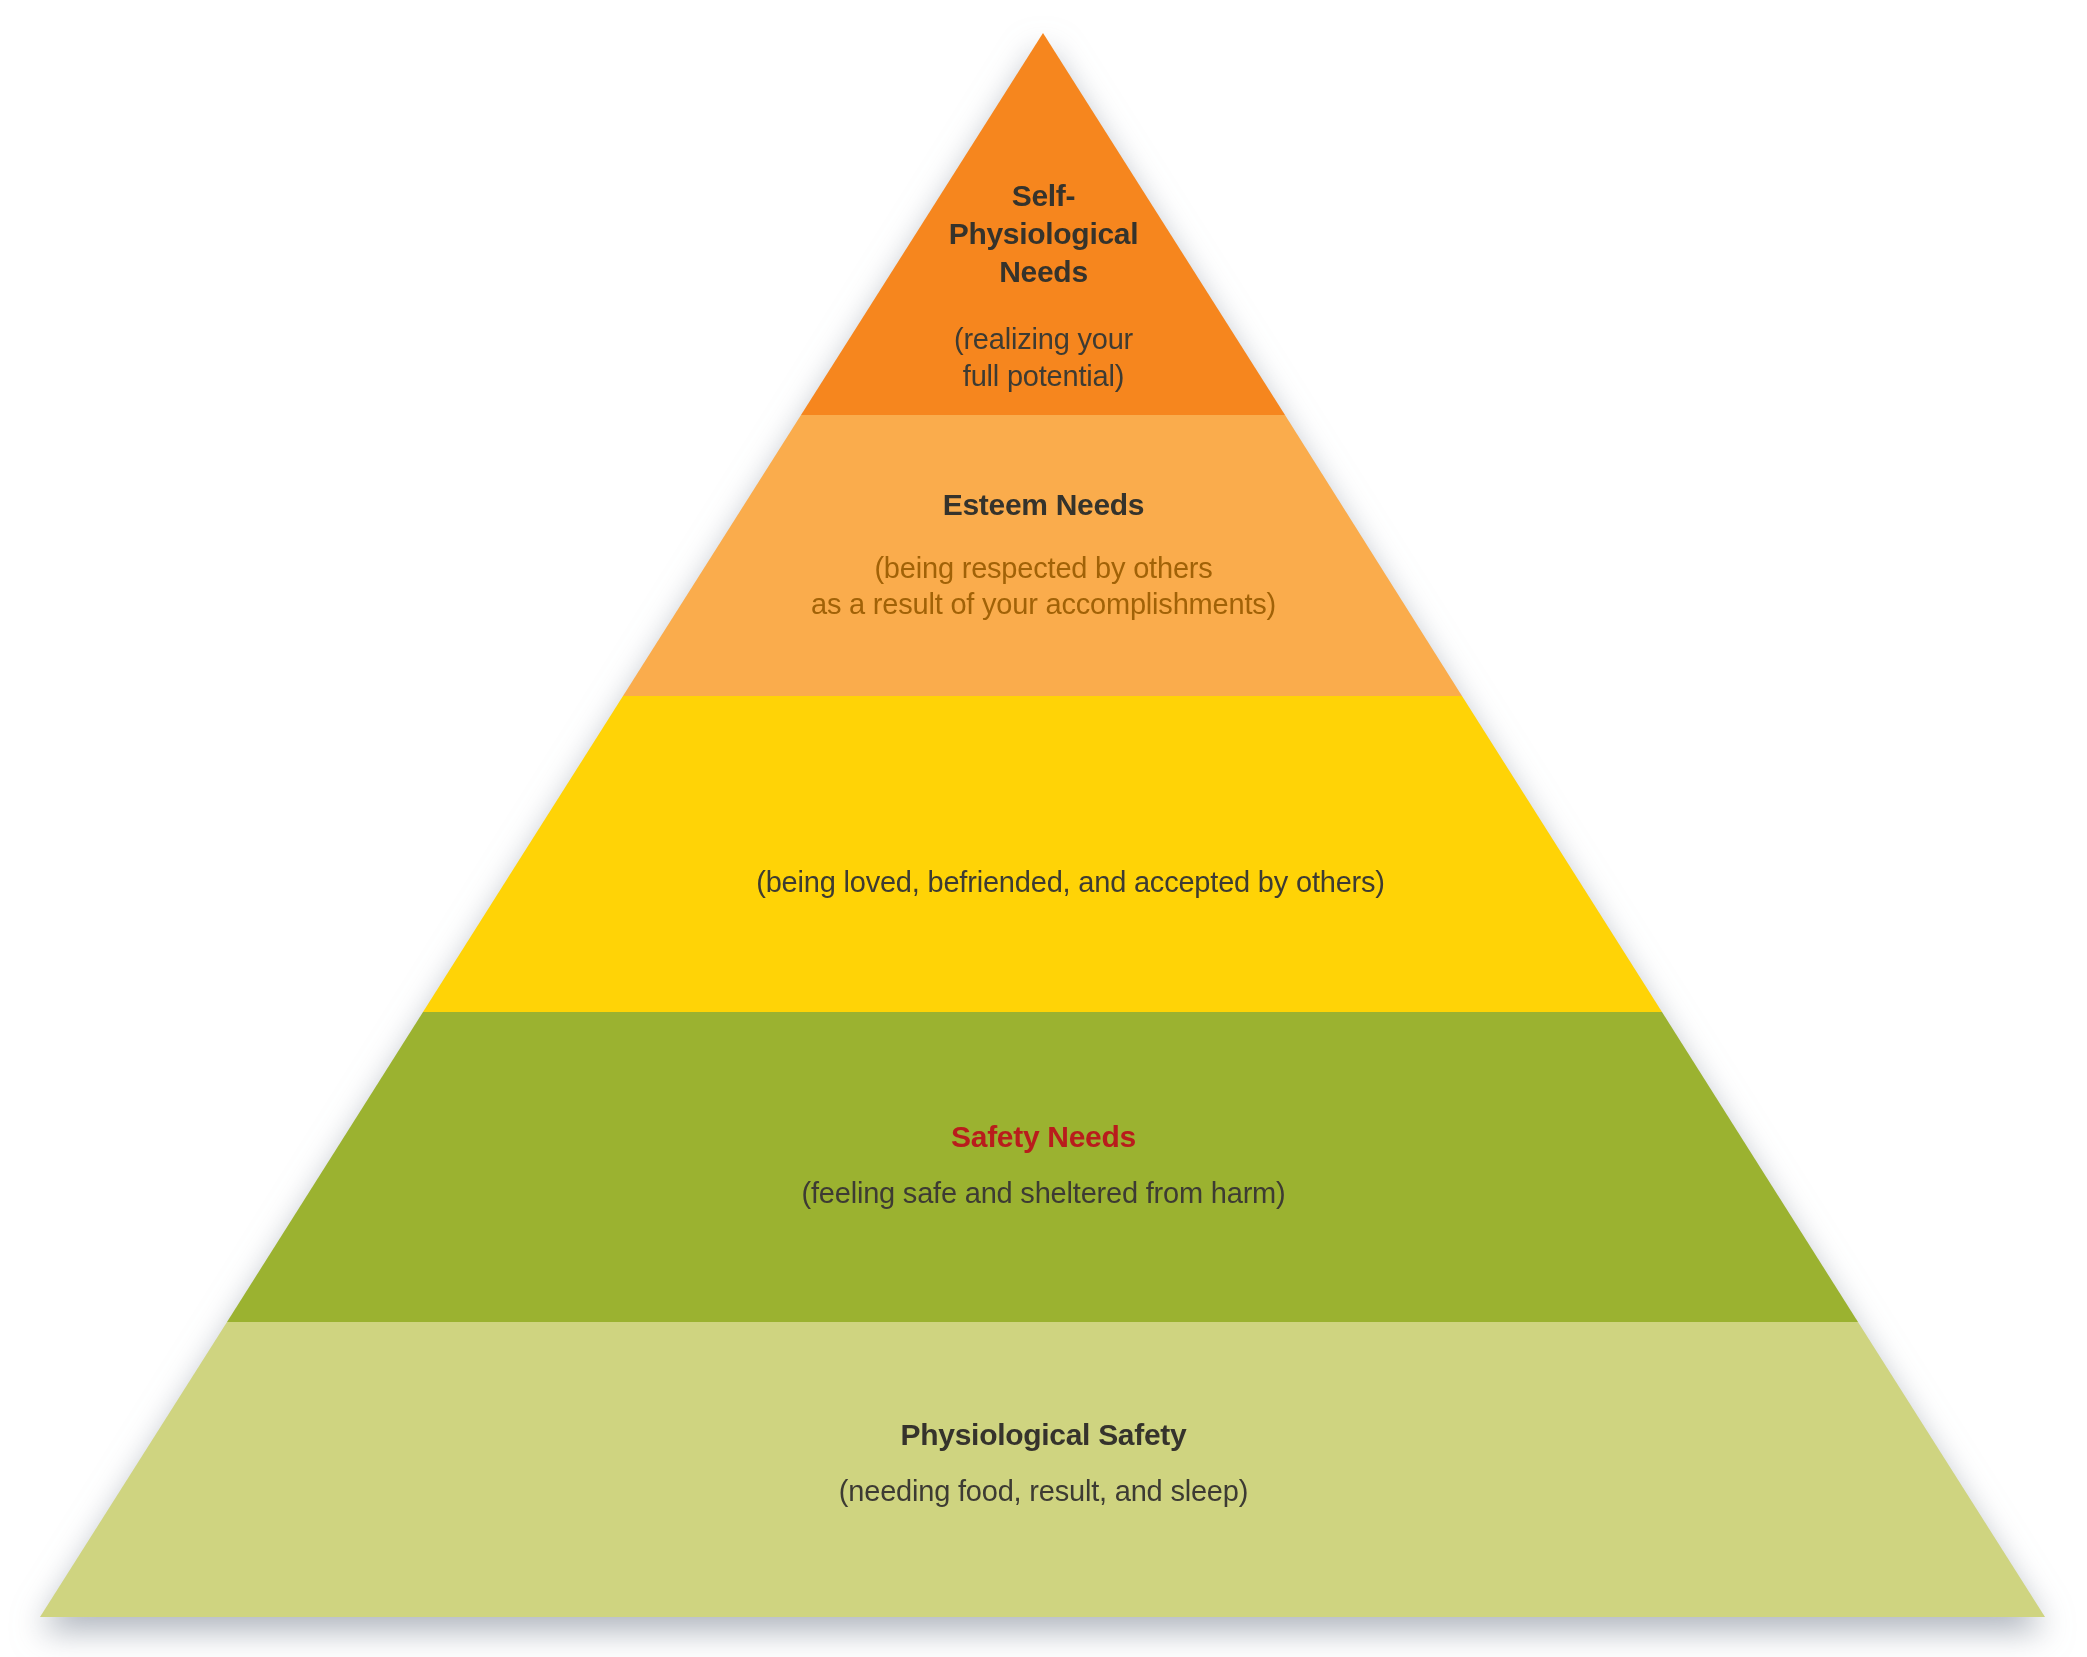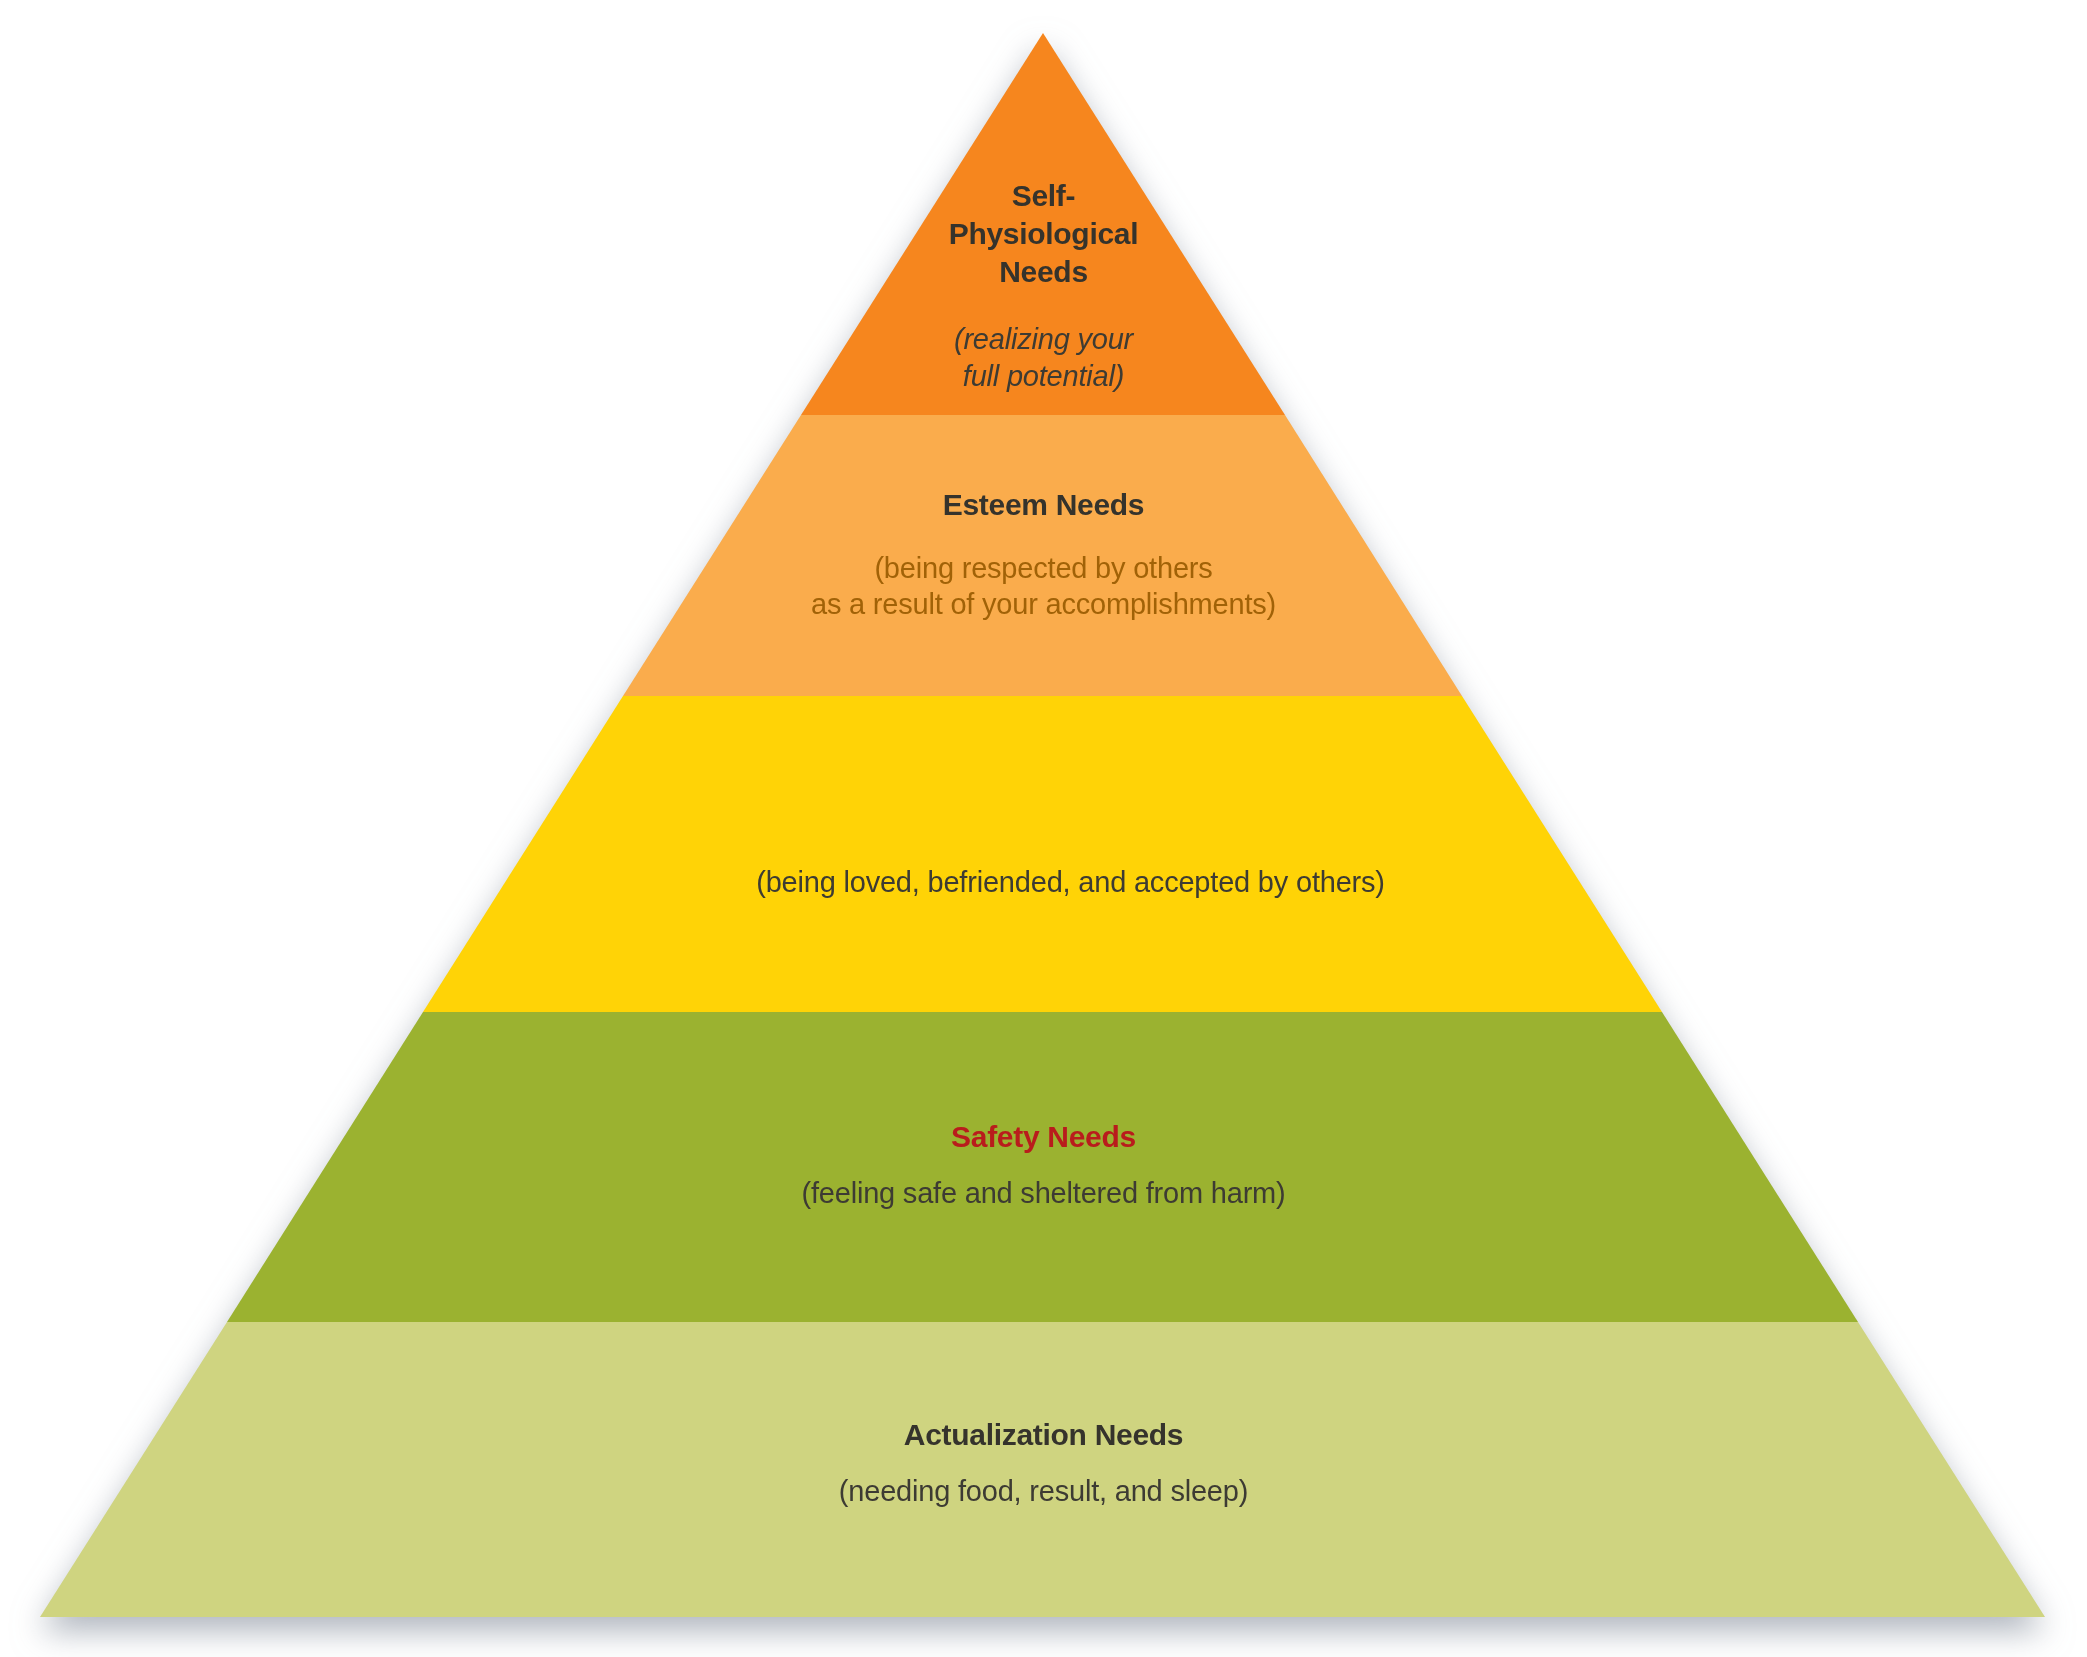--- a/index.html
+++ b/index.html
@@ -69,28 +69,28 @@
       <polygon points="801,415 1285,415 1462,696 623,696" fill="#FAAC4C"></polygon>
       <polygon points="623,696 1462,696 1662,1012 423,1012" fill="#FFD306"></polygon>
       <polygon points="423,1012 1662,1012 1858,1322 227,1322" fill="#9BB230"></polygon>
       <polygon points="227,1322 1858,1322 2045,1617 40,1617" fill="#CFD480"></polygon>
     </g>
   </svg>
 
   <div class="level-text level-title t1" style="color: rgb(53, 51, 44);">Self-
 Physiological
 Needs</div>
-  <div class="level-text level-desc d1" style="color: rgb(61, 59, 51); font-style: italic;">(realizing your
+  <div class="level-text level-desc d1" style="color: rgb(61, 59, 51);">(realizing your
 full potential)</div>
 
   <div class="level-text level-title t2" style="color: rgb(53, 51, 44);">Esteem Needs</div>
   <div class="level-text level-desc d2" style="color: #a16207;">(being respected by others
 as a result of your accomplishments)</div>
 
   <div class="level-text level-desc d3" style="color: rgb(61, 59, 51); padding-left: 27px;">(being loved, befriended, and accepted by others)</div>
 
   <div class="level-text level-title t4" style="color: #b91c1c;">Safety Needs</div>
   <div class="level-text level-desc d4" style="color: rgb(61, 59, 51);">(feeling safe and sheltered from harm)</div>
 
-  <div class="level-text level-title t5" style="color: rgb(53, 51, 44);">Actualization Needs</div>
+  <div class="level-text level-title t5" style="color: rgb(53, 51, 44);">Physiological Safety</div>
   <div class="level-text level-desc d5" style="color: rgb(61, 59, 51);">(needing food, result, and sleep)</div>
 
 </div>
 
 </body></html>

